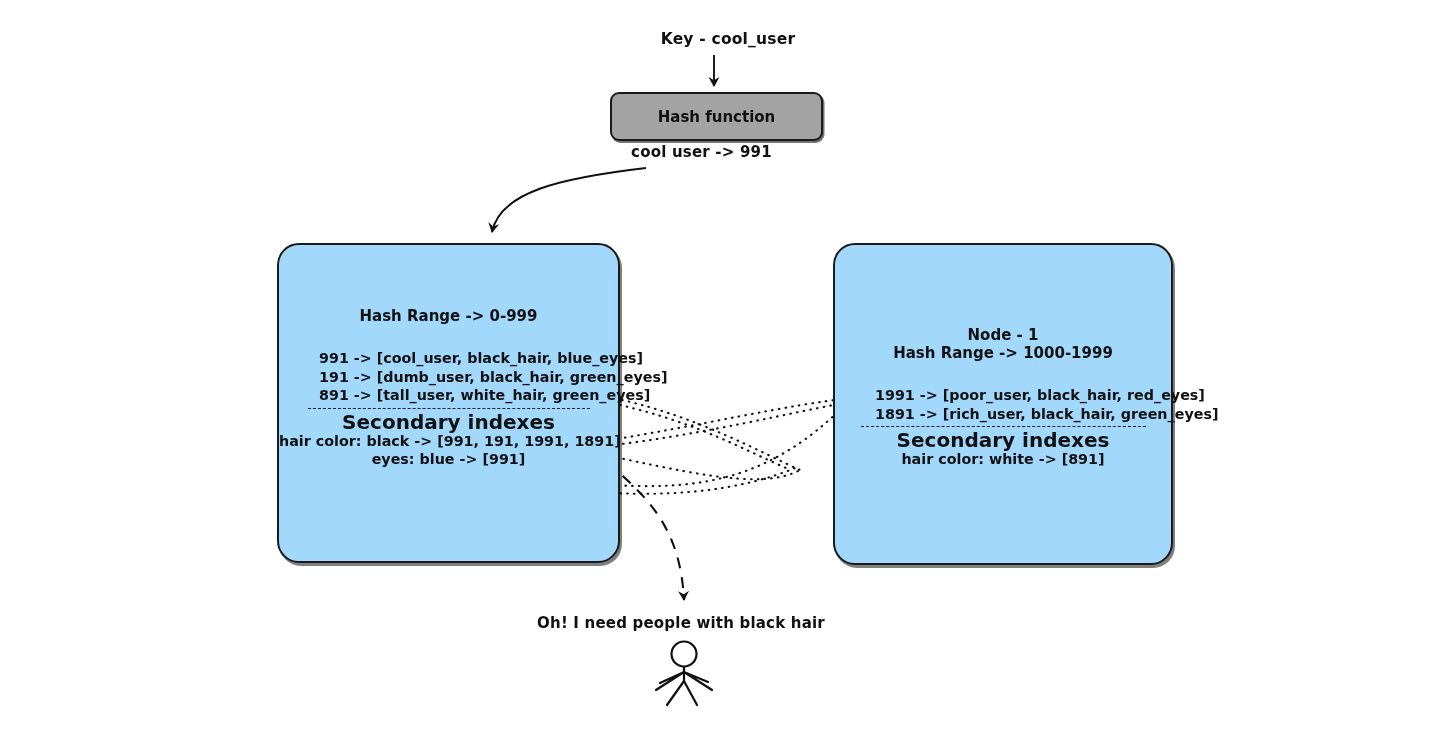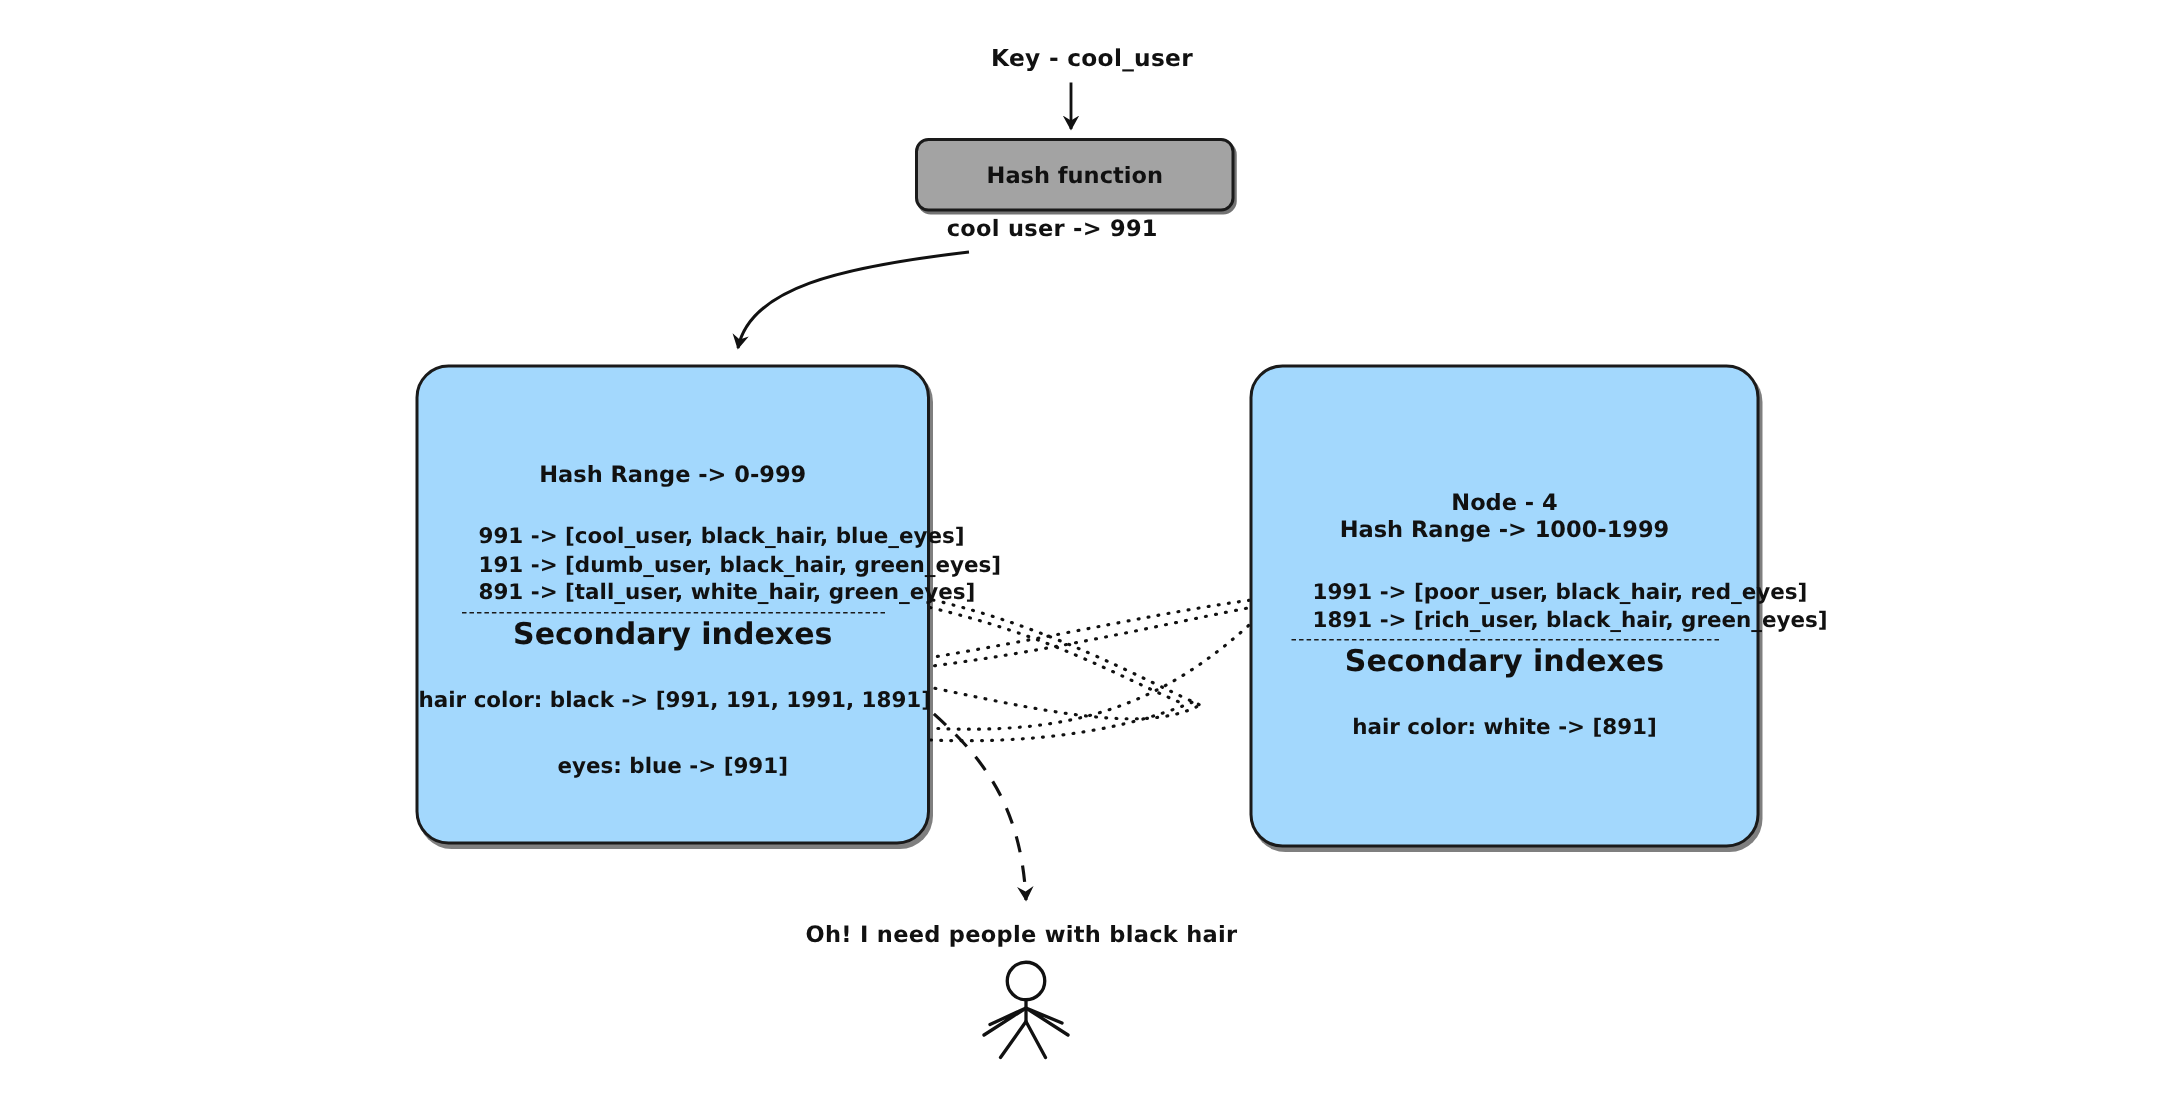--- a/index.html
+++ b/index.html
@@ -70,21 +70,21 @@
   .rows{margin-top:23px;padding-left:40px;}
   .row-line{font-size:14.3px;line-height:18.6px;white-space:nowrap;}
   .divider{
     margin:3px auto 4px auto;
     height:0;
     border-top:1.6px dashed #1a1a1a;
   }
   #node0 .divider{width:282px;}
   #node1 .divider{width:285px;}
   .sec-title{font-size:20px;line-height:19px;}
-  .idx-line{font-size:14.3px;line-height:18.6px;white-space:nowrap;margin-top:26px;}
+  .idx-line{font-size:14.3px;line-height:18.6px;white-space:nowrap;}
 
   
   #speech{
     left:0;top:614px;width:1448px;text-align:center;font-size:15px;
   }
   
   #speech span{position:relative;left:-43px;}
 </style>
 </head>
 <body>
@@ -161,21 +161,21 @@
       <div class="sec-title">Secondary indexes</div>
       <div>
         <div class="idx-line">hair color: black -&gt; [991, 191, 1991, 1891]</div>
         <div class="idx-line">eyes: blue -&gt; [991]</div>
       </div>
     </div>
   </div>
 
   <div class="node" id="node1">
     <div class="node-inner">
-      <div class="node-title">Node - 4</div>
+      <div class="node-title">Node - 1</div>
       <div class="node-range">Hash Range -&gt; 1000-1999</div>
       <div class="rows">
         <div class="row-line">1991 -&gt; [poor_user, black_hair, red_eyes]</div>
         <div class="row-line">1891 -&gt; [rich_user, black_hair, green_eyes]</div>
       </div>
       <div class="divider"></div>
       <div class="sec-title">Secondary indexes</div>
       <div>
         <div class="idx-line">hair color: white -&gt; [891]</div>
       </div>

